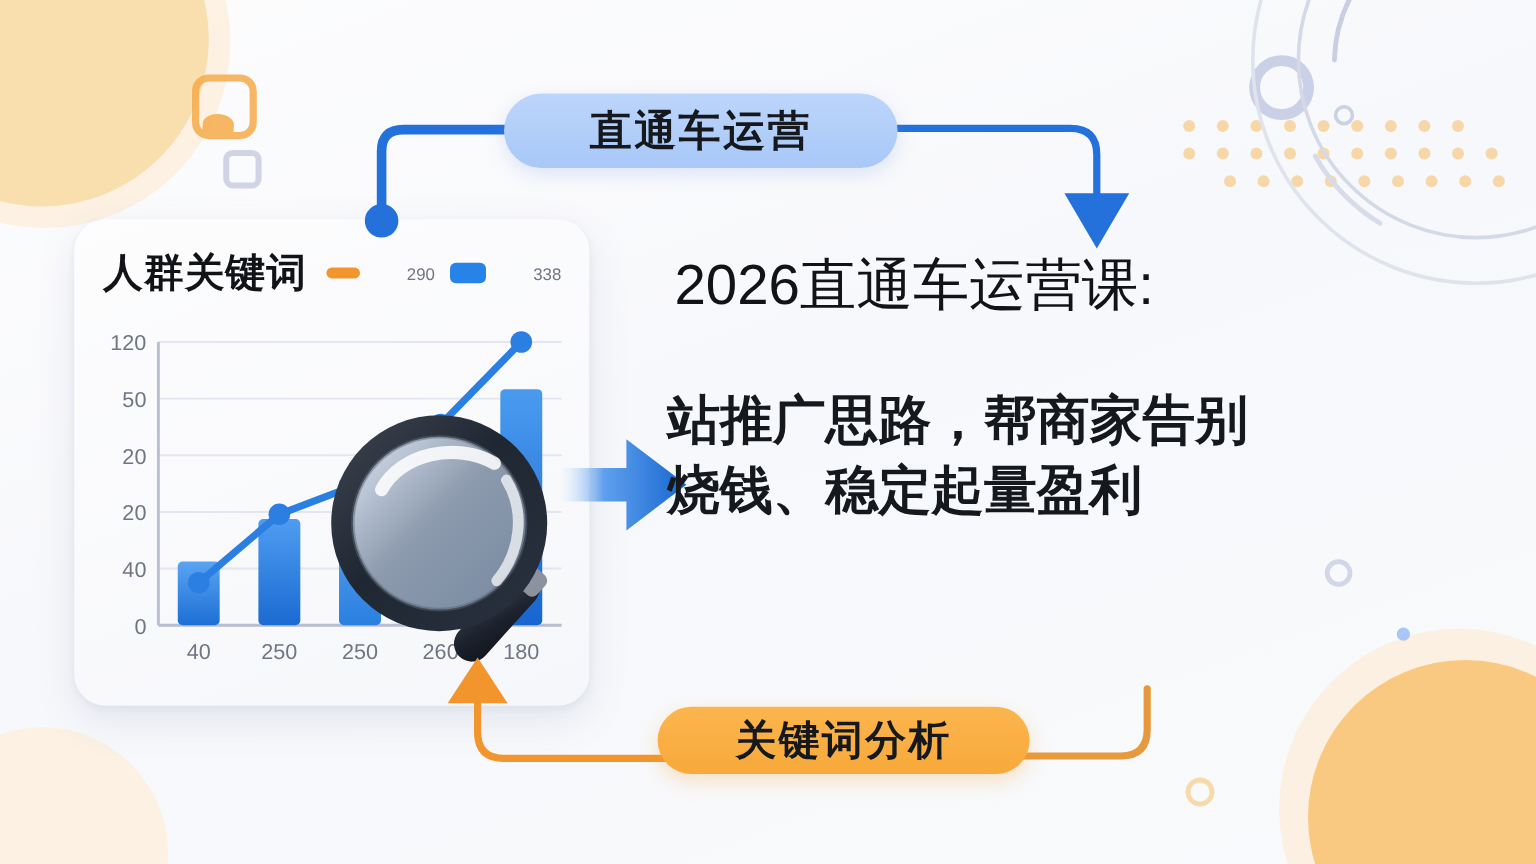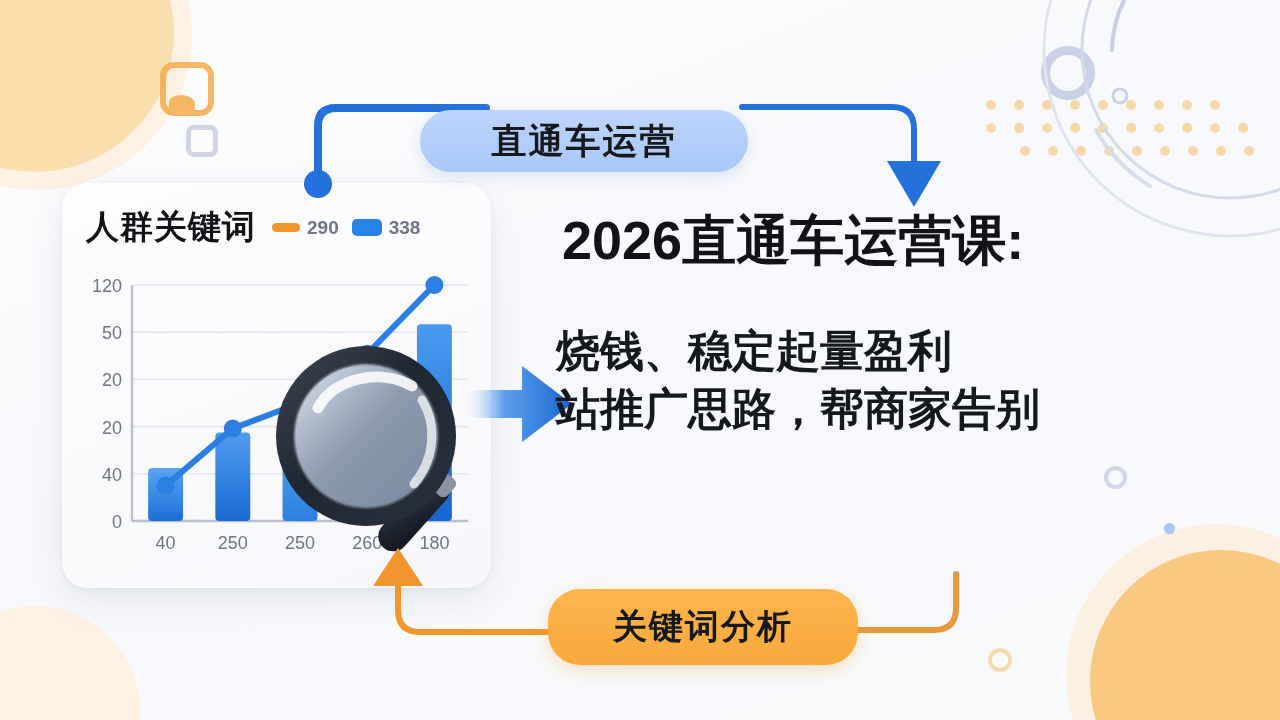--- a/index.html
+++ b/index.html
@@ -91,21 +91,21 @@
     display:flex;align-items:center;
   }
   .card-title{
     font-size:33px;font-weight:bold;color:#111316;letter-spacing:1px;
     white-space:nowrap;
   }
   .legend{display:flex;align-items:center;gap:13px;margin-left:16px;}
   .legend .li{display:flex;align-items:center;gap:7px;}
   .legend .sw-line{width:28px;height:9px;border-radius:5px;background:#f2952c;}
   .legend .sw-bar{width:30px;height:17px;border-radius:5px;background:#2684e8;}
-  .legend .lt{font-size:19px;color:#6f7683;font-weight:700;}
+  .legend .lt{font-size:14px;color:#6f7683;font-weight:400;margin-left:32px;}
 
   .plot{position:absolute;left:18px;top:92px;width:396px;height:290px;}
   .plot svg{width:100%;height:100%;display:block;}
 
   
   .conn{position:absolute;pointer-events:none;}
   .conn svg{display:block;overflow:visible;}
   .conn-top-left{left:296px;top:92px;width:190px;height:100px;}
   .conn-top-right{left:742px;top:95px;width:210px;height:115px;}
   .conn-bottom-left{left:372px;top:556px;width:200px;height:100px;}
@@ -115,33 +115,32 @@
   
   .badge{
     position:absolute;display:flex;align-items:center;justify-content:center;
     font-weight:bold;color:#15181d;white-space:nowrap;
   }
   .badge-top{
     left:420px;top:78px;width:328px;height:62px;border-radius:31px;
     background:linear-gradient(180deg,#bcd5fb 0%,#a8c8f8 100%);
     font-size:35px;letter-spacing:2px;
     box-shadow:0 5px 16px rgba(100,140,220,.20);
-    margin-top:32px;
   }
   .badge-bottom{
-    left:548px;top:589px;width:310px;height:76px;border-radius:32px;
+    left:548px;top:589px;width:310px;height:56px;border-radius:32px;
     background:linear-gradient(180deg,#fcb54e 0%,#f8a93a 100%);
     font-size:34px;letter-spacing:2px;
     box-shadow:0 6px 17px rgba(240,160,50,.28);
   }
 
   
   .headline{
     position:absolute;left:562px;top:212px;width:660px;
-    font-size:54px;font-weight:bold;color:#111316;letter-spacing:0px;
+    font-size:47px;font-weight:normal;color:#111316;letter-spacing:0px;
     line-height:1.05;white-space:nowrap;
   }
   .subcopy{
     position:absolute;left:556px;top:322px;width:680px;
     font-size:44px;font-weight:bold;color:#15181d;
     line-height:1.32;letter-spacing:0px;
   }
   .subcopy div{white-space:nowrap;}
 
   
@@ -356,17 +355,17 @@
     <svg viewBox="0 0 130 80">
       <path d="M0 42 L86 42 Q108 42 108 20 L108 -14" stroke="#e79a3d" stroke-width="6" fill="none" stroke-linecap="round"></path>
     </svg>
   </div>
 
   <div class="badge badge-top">直通车运营</div>
   <div class="badge badge-bottom">关键词分析</div>
 
   <div class="headline">2026直通车运营课:</div>
   <div class="subcopy">
+    <div>站推广思路，帮商家告别</div>
     <div>烧钱、稳定起量盈利</div>
-    <div>站推广思路，帮商家告别</div>
   </div>
 
 </div>
 
 </body></html>

